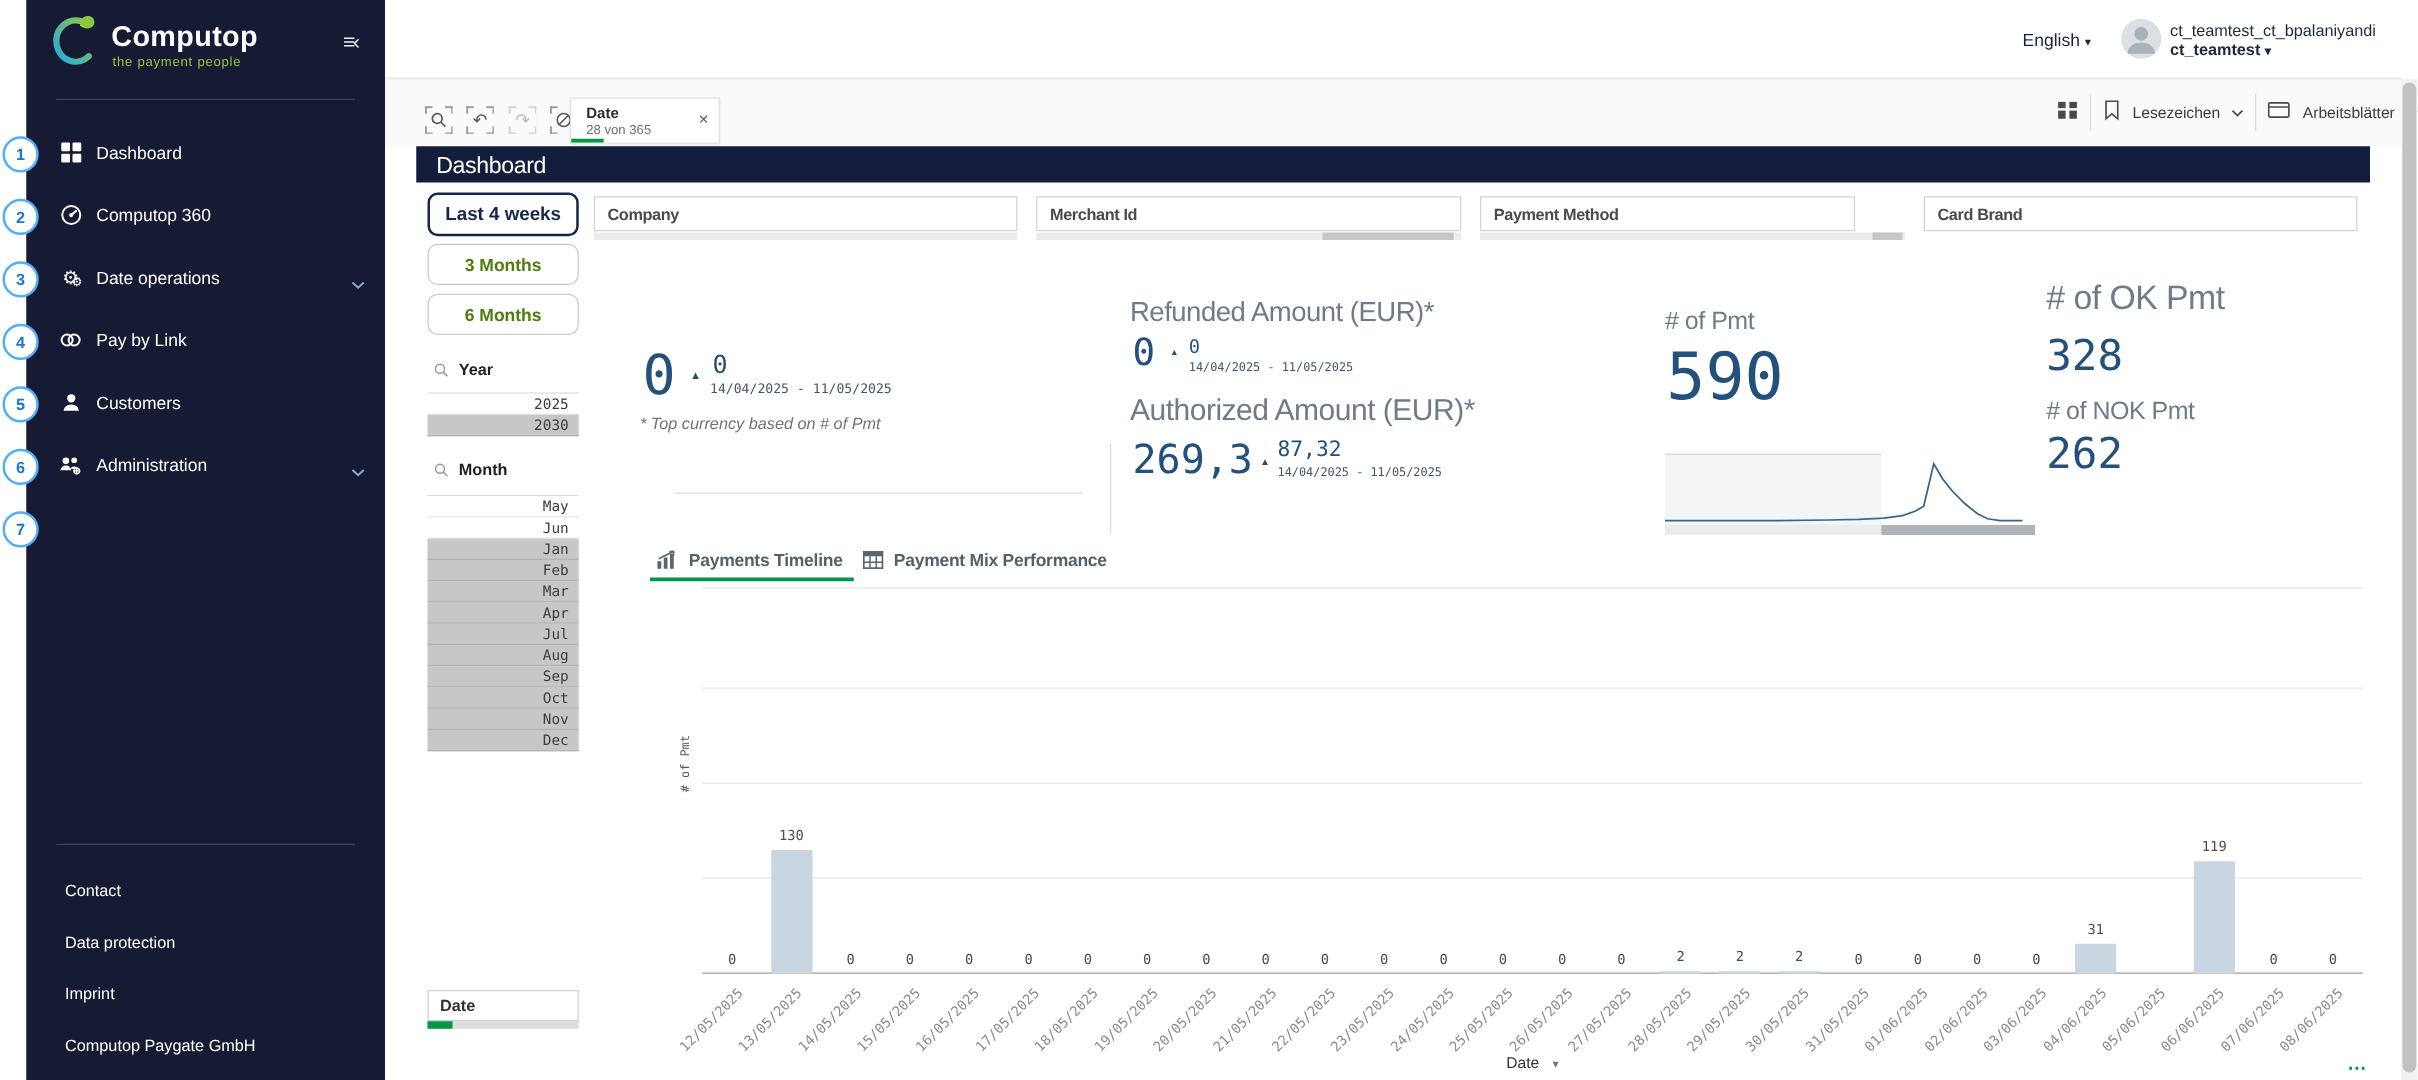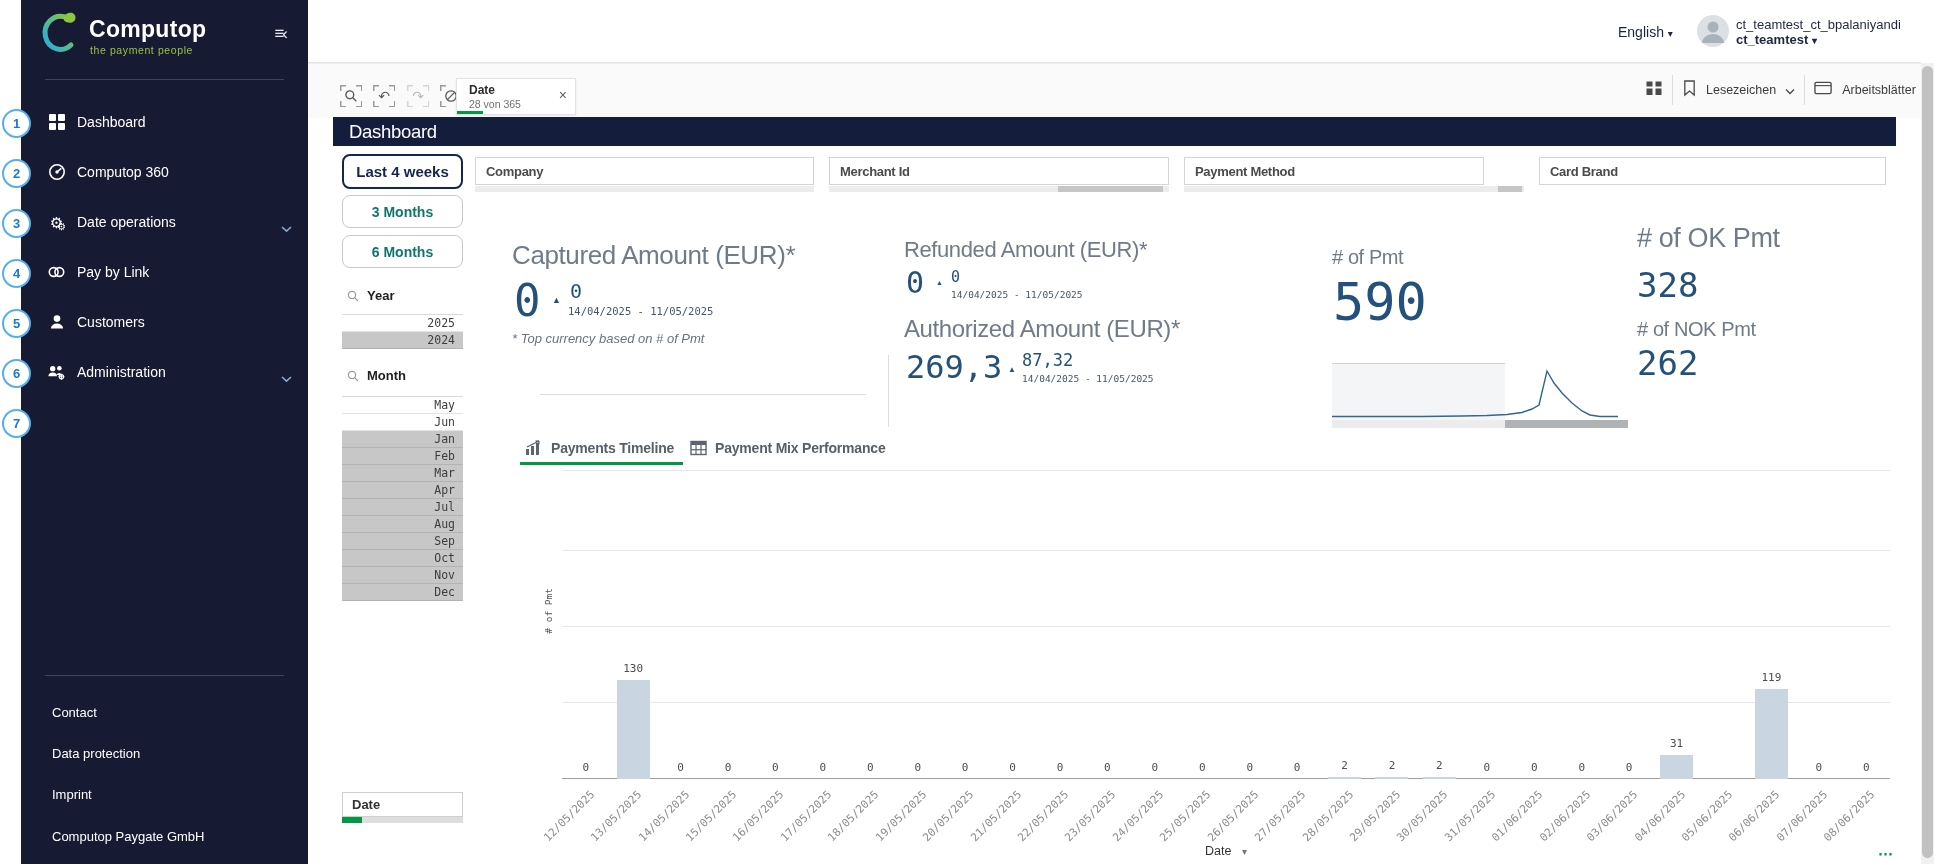--- a/index.html
+++ b/index.html
@@ -66,21 +66,21 @@
   
   #quick-range{position:absolute;left:342px;top:154px;width:121px;height:35px;border:2px solid #16254e;border-radius:8px;
     background:#fff;color:#16254e;font-size:15px;font-weight:bold;display:flex;align-items:center;justify-content:center;cursor:pointer;box-sizing:border-box;}
   .ffield{position:absolute;top:157px;height:28px;background:#fff;border:1px solid #d4d4d4;box-sizing:border-box;cursor:text;}
   .ffield .flabel{position:absolute;left:10px;top:6px;font-size:13px;font-weight:bold;color:#4a4a4a;letter-spacing:-0.3px;}
   .ftrack{position:absolute;top:186px;height:6px;background:#ececec;}
   .fthumb{position:absolute;height:6px;background:#c6c6c6;cursor:pointer;}
 
   
   .period-btn{position:absolute;left:342px;width:121px;height:33px;border:1px solid #c9c9c9;border-radius:8px;background:#fff;
-    color:#0f766e;font-size:14px;font-weight:bold;display:flex;align-items:center;justify-content:center;cursor:pointer;box-sizing:border-box;}
+    color:#4d7c0f;font-size:14px;font-weight:bold;display:flex;align-items:center;justify-content:center;cursor:pointer;box-sizing:border-box;}
   .list-hdr{position:absolute;left:346px;display:flex;align-items:center;gap:7px;}
   .list-hdr .lh-label{font-size:13px;font-weight:bold;color:#1f1f1f;}
   .listbox{position:absolute;left:342px;width:121px;border-top:1px solid #d9d9d9;}
   .lrow{height:17px;line-height:17px;text-align:right;padding-right:8px;font-family:"DejaVu Sans Mono",monospace;
     font-size:11.5px;color:#3d3d3d;cursor:pointer;box-sizing:border-box;}
   .lrow.possible{background:#fff;border-bottom:1px solid #e3e3e3;}
   .lrow.excluded{background:#c7c7c7;border-bottom:1px solid #b3b3b3;}
   #date-box{position:absolute;left:342px;top:792px;width:121px;height:25px;background:#fff;border:1px solid #cfcfcf;box-sizing:border-box;cursor:pointer;}
   #date-box .flabel{position:absolute;left:9px;top:4px;font-size:13px;font-weight:bold;color:#333;}
   #date-track{position:absolute;left:342px;top:817px;width:121px;height:6px;background:#dedede;}
@@ -349,21 +349,21 @@
 
   <div class="list-hdr" style="top:288px;">
     <svg width="14" height="14" viewBox="0 0 14 14">
         <circle cx="6" cy="6" r="3.6" fill="none" stroke="#9a9a9a" stroke-width="1.2"></circle>
         <line x1="8.7" y1="8.7" x2="12" y2="12" stroke="#9a9a9a" stroke-width="1.2"></line>
       </svg>
     <span class="lh-label">Year</span>
   </div>
   <div class="listbox" id="year-list" style="top:314px;">
       <div class="lrow possible">2025</div>
-      <div class="lrow excluded">2024</div>
+      <div class="lrow excluded">2030</div>
     </div>
 
   <div class="list-hdr" style="top:368px;">
     <svg width="14" height="14" viewBox="0 0 14 14">
         <circle cx="6" cy="6" r="3.6" fill="none" stroke="#9a9a9a" stroke-width="1.2"></circle>
         <line x1="8.7" y1="8.7" x2="12" y2="12" stroke="#9a9a9a" stroke-width="1.2"></line>
       </svg>
     <span class="lh-label">Month</span>
   </div>
   <div class="listbox" id="month-list" style="top:396px;">
@@ -381,21 +381,20 @@
       <div class="lrow excluded">Dec</div>
     </div>
 
   <div id="date-box">
     <div class="flabel">Date</div>
   </div>
   <div id="date-track">
     <div id="date-green"></div>
   </div>
 
-  <div class="kpi-title cond" style="left:512px;top:240px;font-size:26px;">Captured Amount (EUR)*</div>
   <div class="kpi-num" style="left:514px;top:279px;font-size:44px;">0</div>
   <div class="kpi-tri" style="left:552px;top:296px;font-size:9px;">▲</div>
   <div class="kpi-num" style="left:570px;top:281px;font-size:20px;">0</div>
   <div class="kpi-range" style="left:568px;top:305px;font-size:10.5px;">14/04/2025 - 11/05/2025</div>
   <div id="cap-footnote">* Top currency based on # of Pmt</div>
   <div class="thin-h" style="left:540px;top:394px;width:326px;"></div>
   <div class="thin-v" style="left:888px;top:355px;height:72px;"></div>
 
   <div class="kpi-title cond" style="left:904px;top:237px;font-size:22px;">Refunded Amount (EUR)*</div>
   <div class="kpi-num" style="left:906px;top:268px;font-size:30px;">0</div>

